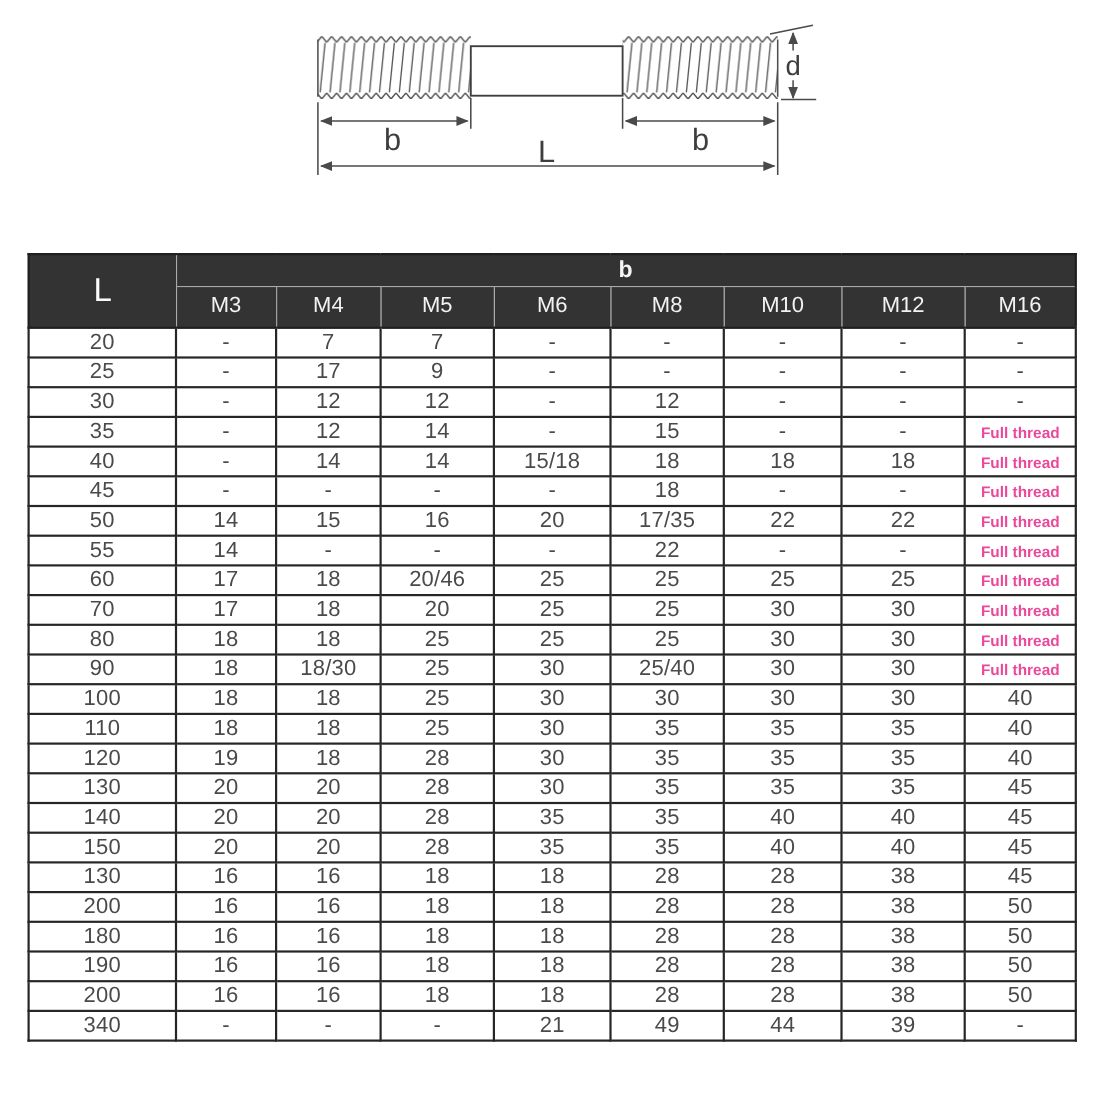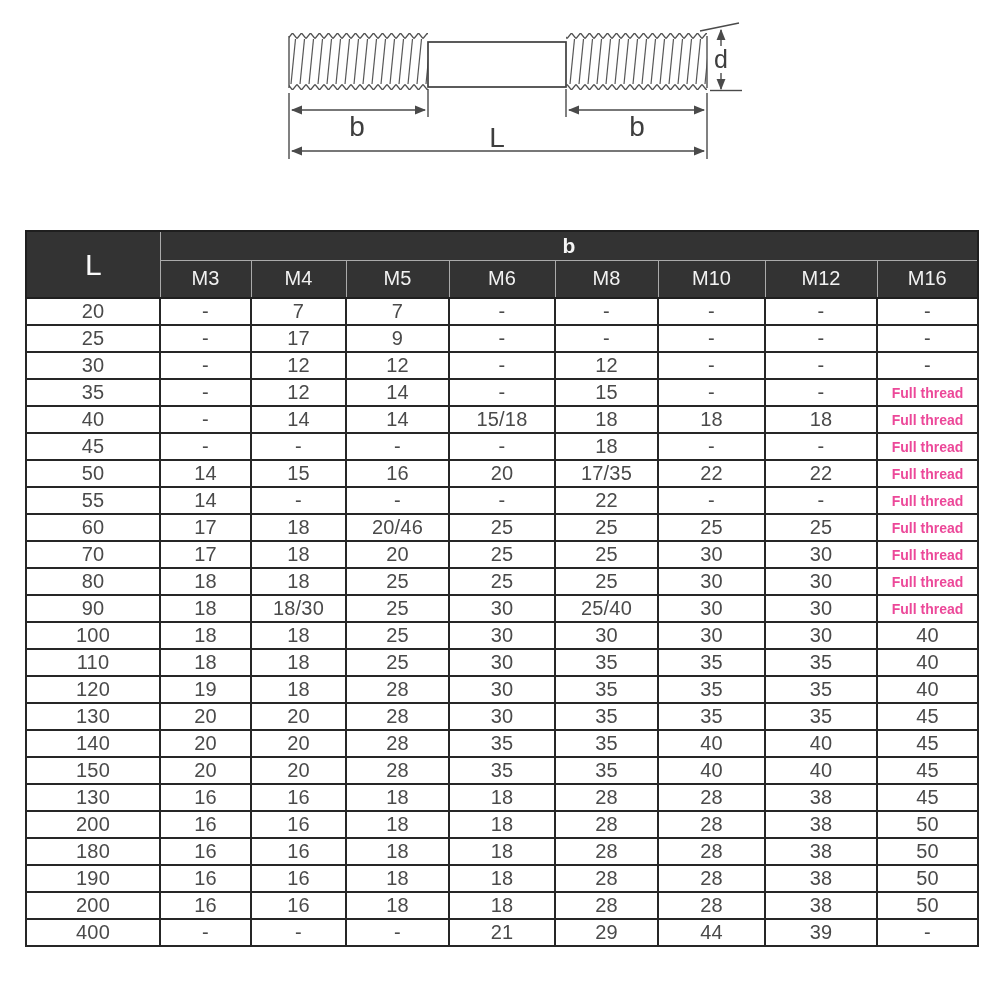--- a/index.html
+++ b/index.html
@@ -367,24 +367,24 @@
         <td>16</td>
         <td>16</td>
         <td>18</td>
         <td>18</td>
         <td>28</td>
         <td>28</td>
         <td>38</td>
         <td>50</td>
       </tr>
       <tr>
-        <td>400</td>
+        <td>340</td>
         <td>-</td>
         <td>-</td>
         <td>-</td>
         <td>21</td>
-        <td>29</td>
+        <td>49</td>
         <td>44</td>
         <td>39</td>
         <td>-</td>
       </tr>
     </tbody>
 </table>
 
 </body></html>

